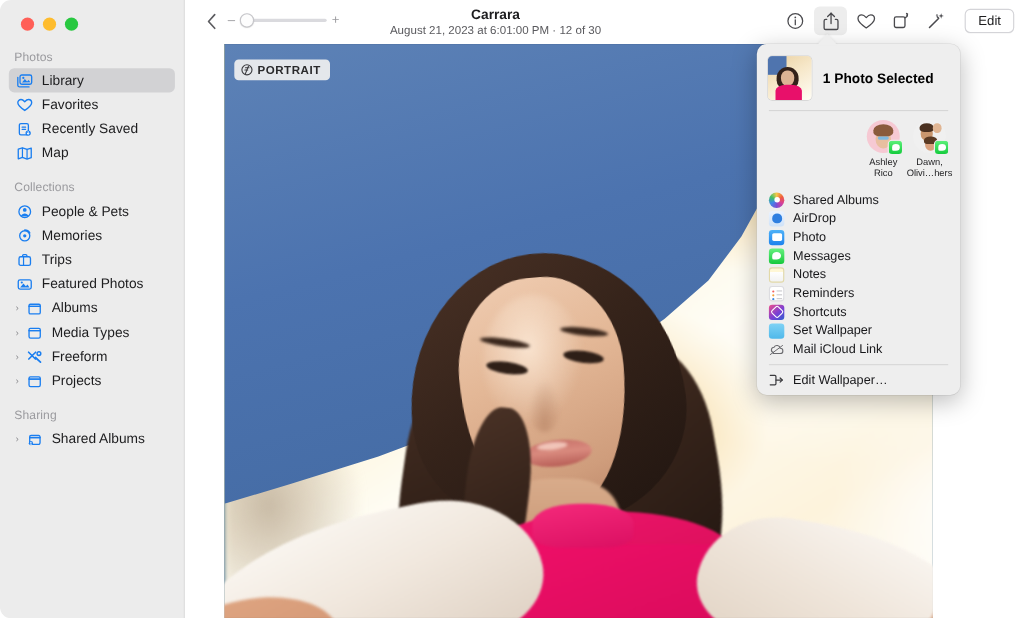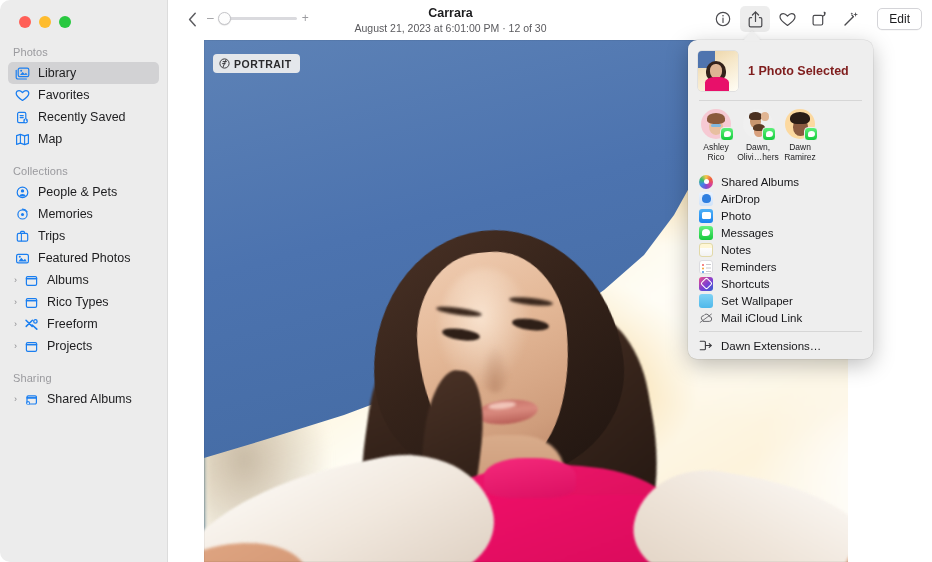--- a/index.html
+++ b/index.html
@@ -387,28 +387,28 @@
   .pt-rock { position:absolute; left:0; top:0; width:40px; height:40px;
              background: linear-gradient(150deg,#e9cf9f 0%, #f6e7c8 45%, #fffdf5 100%);
              clip-path: polygon(17px 0, 40px 0, 40px 40px, 0 40px, 0 17px); }
   .pt-hair { position:absolute; left:8px; top:10px; width:20px; height:20px;
              background:#33221a; border-radius:50% 50% 40% 40%; }
   .pt-face { position:absolute; left:12px; top:13px; width:12px; height:14px;
              background:#ddb494; border-radius:45%; }
   .pt-pink { position:absolute; left:7px; top:26px; width:24px; height:14px;
              background:#e8106a; border-radius:40% 40% 0 0; }
   .pop-title {
-    font-size: 12.5px; font-weight: bold; color: #7f1d1d;
+    font-size: 12.5px; font-weight: bold; color: #000000;
   }
   .pop-divider {
     height: 1px; background: #d6d6d6;
     margin: 0 11px;
   }
   .avatar-row {
-    display: flex; justify-content: flex-start;
+    display: flex; justify-content: flex-end;
     padding: 8px 7px 7px 7px;
   }
   .avatar-cell {
     width: 42px;
     display: flex; flex-direction: column; align-items: center;
   }
   .avatar {
     position: relative;
     width: 30px; height: 30px;
     border-radius: 50%;
@@ -606,21 +606,21 @@
     </div>
 
     <div class="sb-item">
       <span class="disc">›</span>
       <span class="sb-icon">
         <svg width="15" height="13" viewBox="0 0 15 13" fill="none">
           <path d="M2.4 4.6 h10.2 v5.4 a1.4 1.4 0 0 1 -1.4 1.4 h-7.4 a1.4 1.4 0 0 1 -1.4 -1.4 Z" stroke="#1a7ef0" stroke-width="1.2"></path>
           <path d="M3.6 2.6 h7.8 a1.2 1.2 0 0 1 1.2 1.2 v0.8 h-10.2 v-0.8 a1.2 1.2 0 0 1 1.2 -1.2Z" stroke="#1a7ef0" stroke-width="1.2"></path>
         </svg>
       </span>
-      <span class="sb-label">Rico Types</span>
+      <span class="sb-label">Media Types</span>
     </div>
 
     <div class="sb-item">
       <span class="disc">›</span>
       <span class="sb-icon">
         <svg width="15" height="13" viewBox="0 0 15 13" fill="none">
           <path d="M2 2.2 L8.2 8.4 M8.4 2.2 L2.2 8.4" stroke="#1a7ef0" stroke-width="1.5" stroke-linecap="round"></path>
           <path d="M8.2 7 L12.8 11.2" stroke="#1a7ef0" stroke-width="1.6" stroke-linecap="round"></path>
           <circle cx="11.4" cy="3.4" r="1.7" stroke="#1a7ef0" stroke-width="1.3"></circle>
         </svg>
@@ -809,33 +809,20 @@
             <div class="av-hair" style="left:10px; top:15px; width:12px; height:7px; background:#5a3a24;"></div>
           </div>
           <div class="badge-msg">
               <div class="bubble"></div>
             </div>
         </div>
         <div class="avatar-name">Dawn,
 Olivi…hers</div>
       </div>
 
-      <div class="avatar-cell">
-        <div class="avatar">
-          <div class="av-disc" style="background:#fcd9a0;">
-            <div class="av-face" style="left:8px; top:9px; width:15px; height:18px; background:#8a5a40;"></div>
-            <div class="av-hair" style="left:5px; top:3px; width:20px; height:12px; background:#2b1d16;"></div>
-          </div>
-          <div class="badge-msg">
-              <div class="bubble"></div>
-            </div>
-        </div>
-        <div class="avatar-name">Dawn
-Ramirez</div>
-      </div>
 
     </div>
 
     <div class="menu-list">
       <div class="menu-item">
         <span class="mi-icon ic-shared-albums"></span>
         <span>Shared Albums</span>
       </div>
       <div class="menu-item">
         <span class="mi-icon ic-airdrop"></span>
@@ -878,18 +865,18 @@
       <div class="menu-divider"></div>
 
       <div class="menu-item">
         <span class="mi-icon ic-ext">
           <svg width="14" height="11" viewBox="0 0 14 11" fill="none">
             <path d="M1.2 1.2 h4.2 a1 1 0 0 1 1 1 v6.6 a1 1 0 0 1 -1 1 h-4.2" stroke="#3a3a3e" stroke-width="1.1" stroke-linecap="round"></path>
             <path d="M6.4 5.5 h5.6" stroke="#3a3a3e" stroke-width="1.1" stroke-linecap="round"></path>
             <path d="M10.2 3.6 L12.2 5.5 L10.2 7.4" stroke="#3a3a3e" stroke-width="1.1" stroke-linecap="round" stroke-linejoin="round"></path>
           </svg>
         </span>
-        <span>Dawn Extensions…</span>
+        <span>Edit Wallpaper…</span>
       </div>
     </div>
   </div>
 
 </div>
 
 </body></html>

